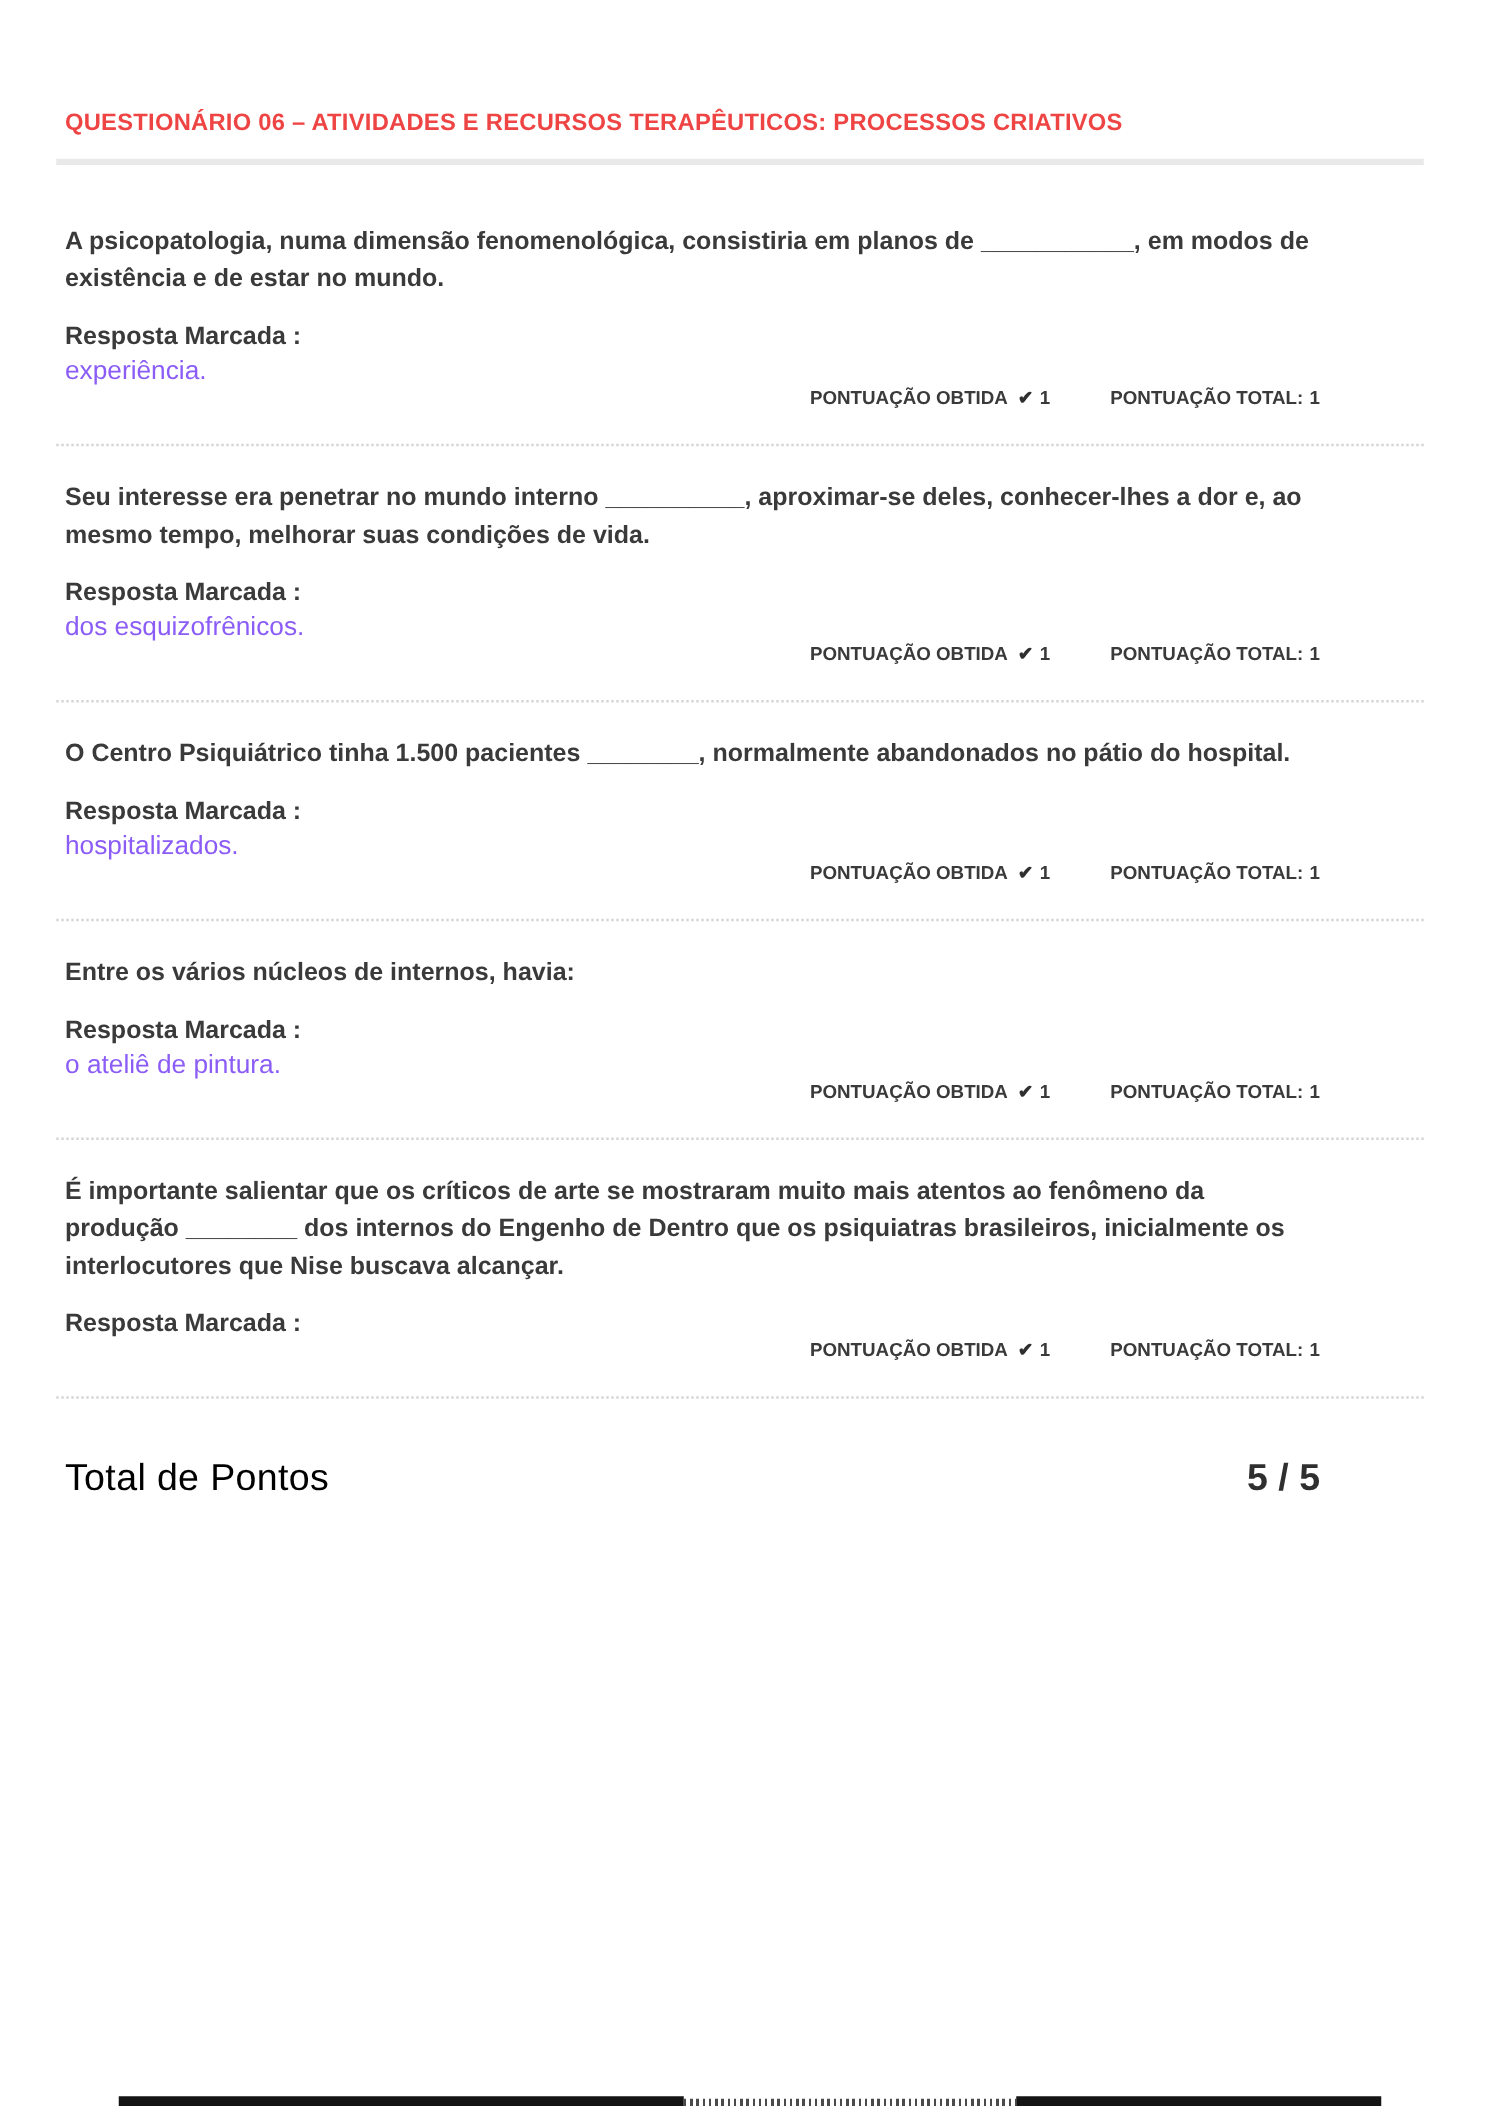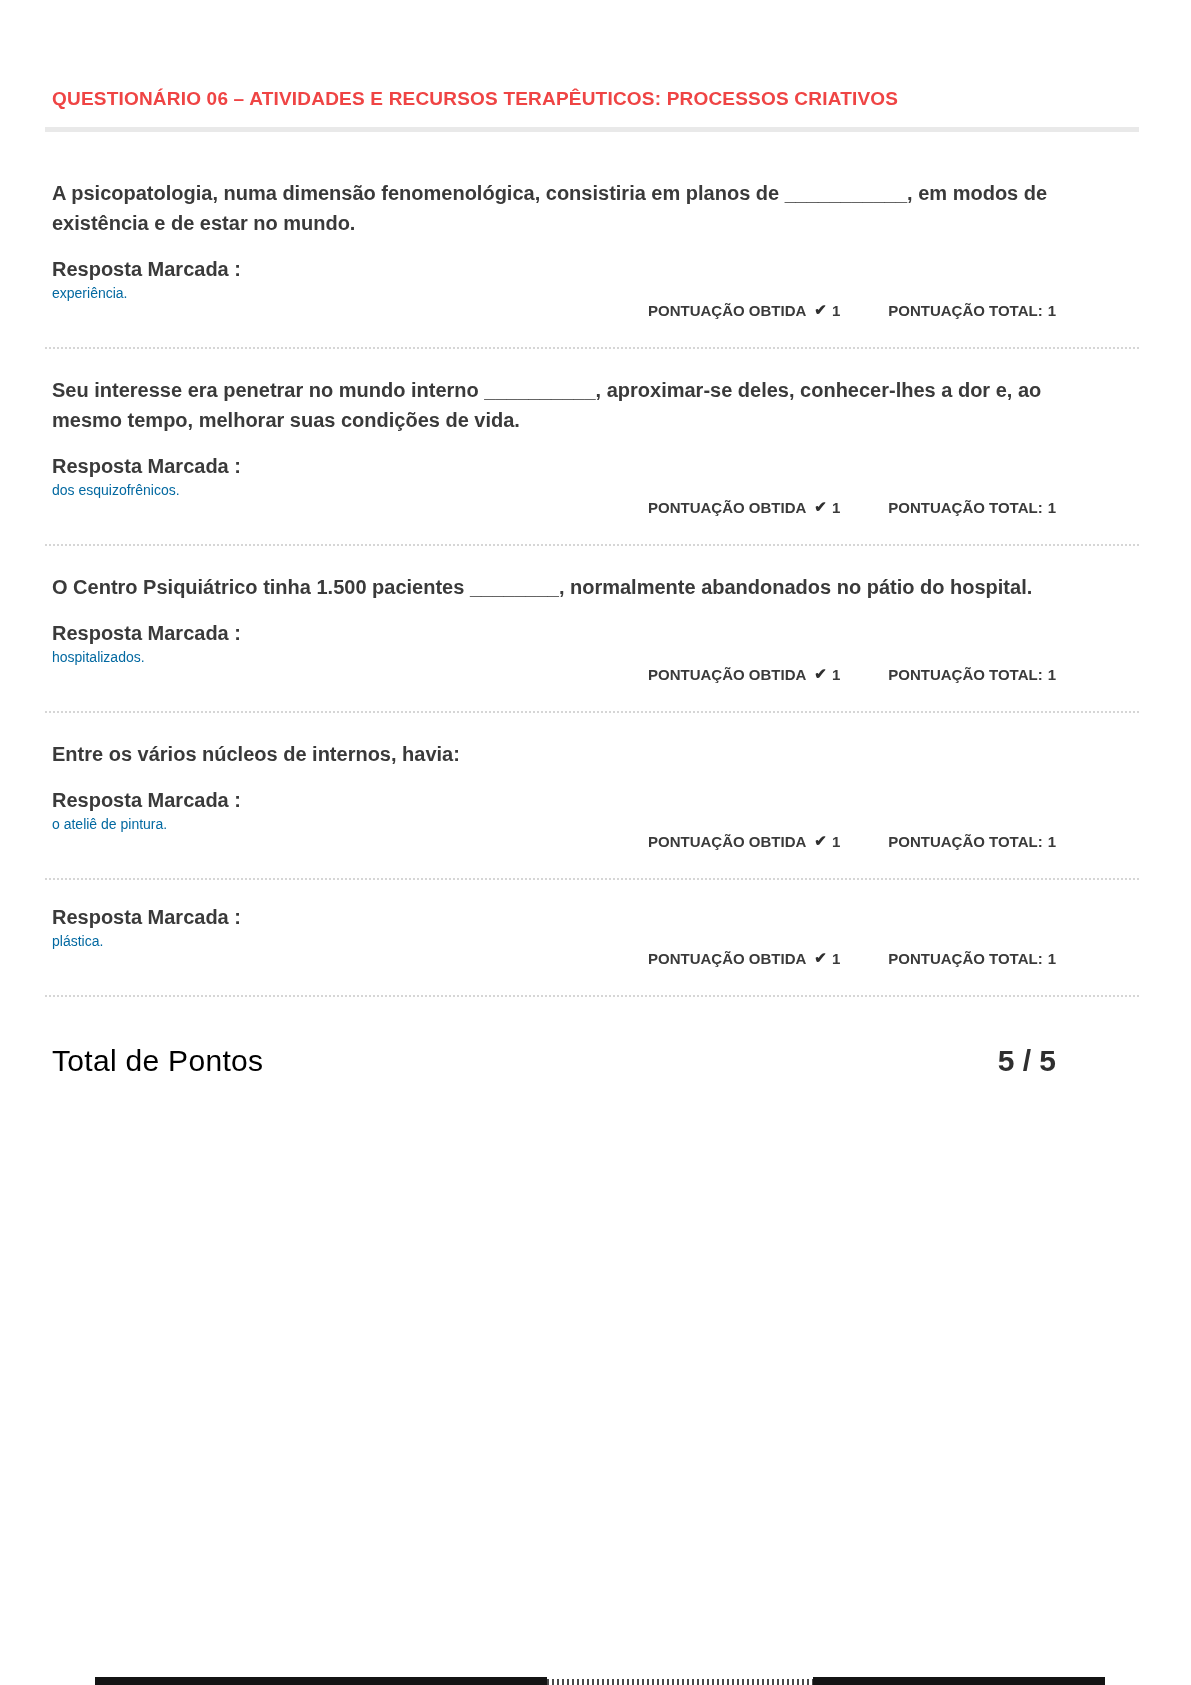--- a/index.html
+++ b/index.html
@@ -38,23 +38,23 @@
   .answer-label {
     width:1004px;
     margin-top:20px;
     font-size:20px;
     font-weight:700;
     color:#3a3a3a;
   }
   .answer {
     width:1004px;
     margin-top:4px;
-    font-size:14px;
+    font-size:21px;
     font-weight:400;
-    color:#0369a1;
+    color:#8b5cf6;
   }
   .score-row {
     width:1004px;
     display:flex;
     justify-content:flex-end;
     gap:48px;
     font-size:15px;
     font-weight:700;
     color:#3a3a3a;
   }
@@ -182,22 +182,22 @@
         </span>
         <span class="score">
           <span>PONTUAÇÃO TOTAL:</span>
           <span>1</span>
         </span>
       </div>
       <hr class="dotted-sep">
     </section>
 
     <section>
-      <p class="answer-label">Resposta Marcada :</p>
-      <p class="answer">plástica.</p>
+      <p class="q-text">É importante salientar que os críticos de arte se mostraram muito mais atentos ao fenômeno da produção ________ dos internos do Engenho de Dentro que os psiquiatras brasileiros, inicialmente os interlocutores que Nise buscava alcançar.</p>
+      <p class="answer-label">Resposta Marcada :</p>
       <div class="score-row">
         <span class="score">
           <span>PONTUAÇÃO OBTIDA</span>
           <span class="check">✔</span>
           <span>1</span>
         </span>
         <span class="score">
           <span>PONTUAÇÃO TOTAL:</span>
           <span>1</span>
         </span>

